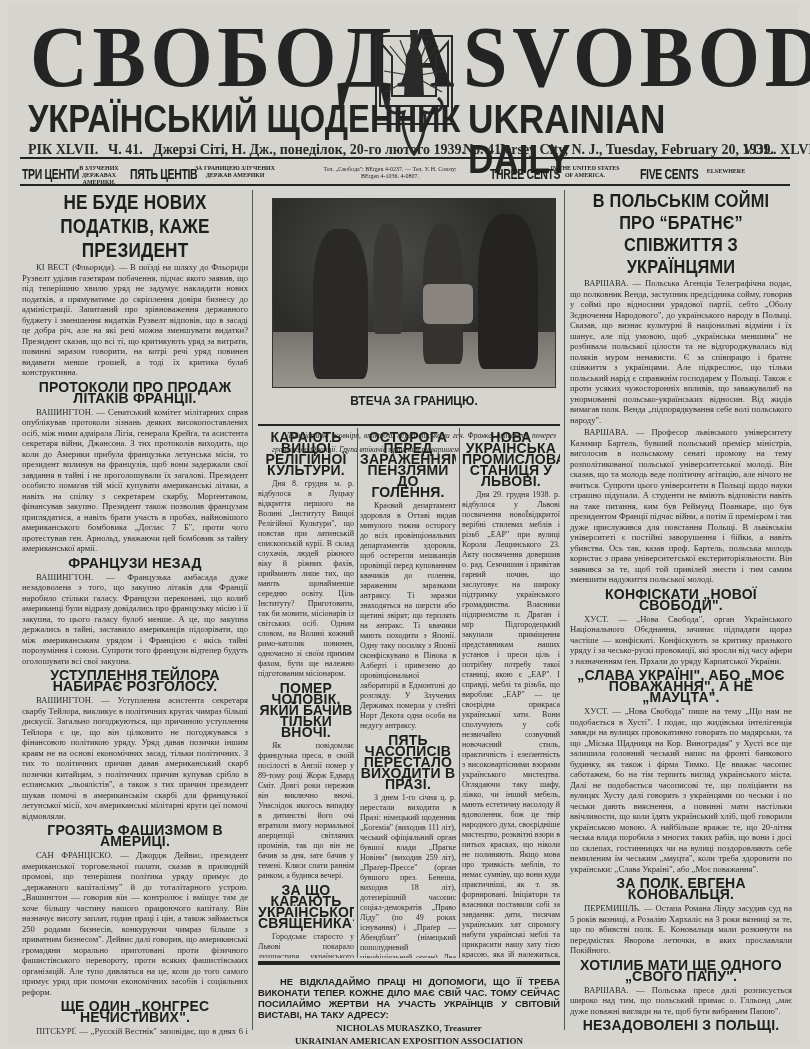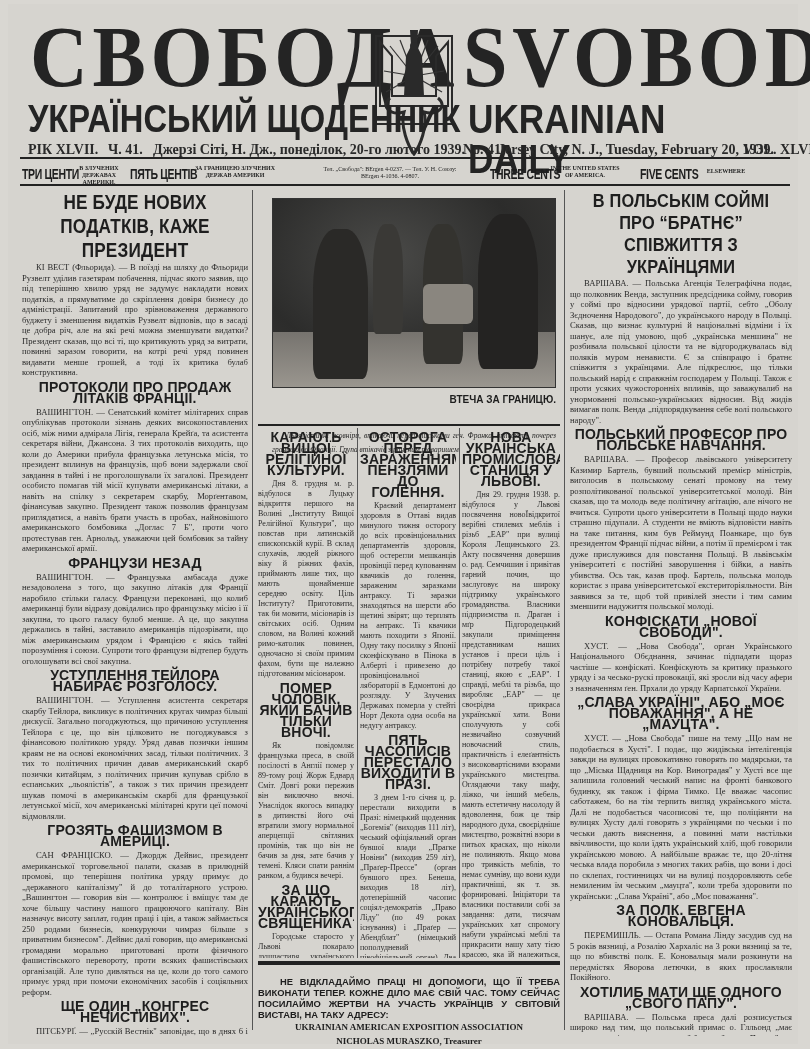--- a/index.html
+++ b/index.html
@@ -25,21 +25,21 @@
   .col { position: absolute; font-size: 8.6px; line-height: 10.5px; text-align: justify; color: #2b2b2b; }
   .col p { text-indent: 14px; margin-bottom: 2px; }
   .vline { position: absolute; width: 1px; background: #555; }
   .head { font-family: "Liberation Sans", sans-serif; font-weight: bold; text-align: center; color: #1e1e1e; letter-spacing: 0.2px; }
   .h-big { font-size: 20px; line-height: 24px; transform: scaleX(0.86); }
   .h-sm { font-size: 14px; line-height: 11px; margin: 4px 0 3px; }
 
   .photo { position: absolute; left: 264px; top: 194px; width: 284px; height: 190px; background: radial-gradient(ellipse at 40% 30%, #4a4a48, #2c2c2b 55%, #3c3b39); overflow: hidden; border: 1px solid #333; }
   .photo .ground { position: absolute; left: 0; bottom: 0; width: 100%; height: 55px; background: linear-gradient(#76736e, #9a968f); }
   .fig { position: absolute; background: #1f1f1e; border-radius: 40% 40% 10% 10%; }
-  .caption-title { position: absolute; left: 264px; top: 390px; width: 284px; font-family: "Liberation Sans", sans-serif; font-weight: bold; font-size: 10px; text-align: right; }
+  .caption-title { position: absolute; left: 264px; top: 390px; width: 284px; font-family: "Liberation Sans", sans-serif; font-weight: bold; font-size: 12px; text-align: center; }
   .caption { position: absolute; left: 264px; top: 425px; width: 284px; font-size: 7.5px; line-height: 14px; text-align: justify; text-indent: 14px; font-style: italic; }
 
   .appeal { position: absolute; left: 250px; top: 963px; width: 302px; text-align: center; }
   .appeal .a1 { font-family: "Liberation Sans", sans-serif; font-weight: bold; font-size: 9.4px; line-height: 11px; text-align: justify; text-indent: 22px; margin-top: 9px; }
   .appeal .a2 { font-weight: bold; font-size: 9px; line-height: 12px; margin-top: 2px; }
 </style>
 </head>
 <body>
 
 <div class="page">
@@ -147,31 +147,30 @@
   <div class="col" style="left:454px;top:424px;width:98px;height:530px;overflow:hidden;font-size:8px;line-height:10px">
     <div class="head h-sm">НОВА УКРАЇНСЬКА ПРОМИСЛОВА СТАНИЦЯ У ЛЬВОВІ.</div>
     <p>Дня 29. грудня 1938. р. відбулося у Львові посвячення новоЇвідкритої верібні стилевих меблів і різьб „ЕАР" при вулиці Короля Лещинського 23. Акту посвячення довершив о. рад. Семчишин і привітав гарний почин, що заслуговує на широку підтримку українського громадянства. Власники підприємства п. Драган і мґр Підгородецький закупали приміщення представникам наших установ і преси ціль і потрібну потребу такої станиці, якою є „ЕАР". І справді, меблі та різьба, що виробляє „ЕАР" — це своєрідна прикраса української хати. Вони сполучують у собі незвичайно созвучний новочасний стиль, практичність і елеґантність з високовартісними взорами українського мистецтва. Оглядаючи таку шафу, ліжко, чи інший мебель, мають естетичну насолоду й вдоволення, бож це твір народного духа, своєрідніше мистецтво, розквітні взори в питьох красках, що ніколи не полиняють. Якщо мова про тривкість меблів, то немає сумніву, що вони куди практичніші, як т. зв. форнировані. Ініціятори та власники поставили собі за завдання: дати, тисячам українських хат спромогу набути українські меблі та прикрасити нашу хату тією красою, яка їй належиться, тобто національними взорами. Так і повинно бути. Нехай отже кожна українська хата пишається українським мистецтвом.</p>
 
   </div>
 
   <div class="rule" style="left:250px;top:957px;width:302px;height:4px"></div>
 
   <div class="appeal">
     <div class="a1">НЕ ВІДКЛАДАЙМО ПРАЦІ НІ ДОПОМОГИ, ЩО ЇЇ ТРЕБА ВИКОНАТИ ТЕПЕР. КОЖНЕ ДІЛО МАЄ СВІЙ ЧАС. ТОМУ СЕЙЧАС ПОСИЛАЙМО ЖЕРТВИ НА УЧАСТЬ УКРАЇНЦІВ У СВІТОВІЙ ВИСТАВІ, НА ТАКУ АДРЕСУ:</div>
+    <div class="a2">NICHOLAS MURASZKO, Treasurer</div>
     <div class="a2" style="margin-top:1px">UKRAINIAN AMERICAN EXPOSITION ASSOCIATION</div>
-    <div class="a2">NICHOLAS MURASZKO, Treasurer</div>
     <div class="a2" style="margin-top:1px">P. O. Box 1014, Church Street Annex, New York, N. Y.</div>
   </div>
 
   <div class="vline" style="left:556px;top:186px;height:840px"></div>
 
   <div class="col" style="left:562px;top:186px;width:222px;height:846px;overflow:hidden">
     <div class="head h-big" style="font-size:19px;line-height:22px">В ПОЛЬСЬКІМ СОЙМІ ПРО “БРАТНЄ” СПІВЖИТТЯ З УКРАЇНЦЯМИ</div>
     <p>ВАРШАВА. — Польська Агенція Телеграфічна подає, що полковник Венда, заступник предсідника сойму, говорив у соймі про відносини урядової партії, себто „Оболу Зєдночення Народового", до українського народу в Польщі. Сказав, що визнає культурні й національні відміни і їх шанує, але під умовою, щоб „українська меншина" не розбивала польської цілости та не відгороджувалась від поляків муром ненависти. Є за співпрацю і братнє співжиття з українцями. Але підкреслює, що тільки польський нарід є справжнім господарем у Польщі. Також є проти усяких чужосторонніх впливів, що заважувалиб на унормованні польсько-українських відносин. Від жидів вимагав полк. Венда „підпорядкування себе волі польського народу".</p>
-    <div class="head h-sm">ПОЛЬСЬКИЙ ПРОФЕСОР ПРО ПОЛЬСЬКЕ НАВЧАННЯ.</div>
     <p>ВАРШАВА. — Професор львівського університету Казимир Бартель, бувший польський премієр міністрів, виголосив в польському сенаті промову на тему розполітикованої польської університетської молоді. Він сказав, що та молодь веде політичну агітацію, але нічого не вчиться. Супроти цього університети в Польщі щодо науки страшно підупали. А студенти не вміють відповісти навіть на таке питання, ким був Реймунд Поанкаре, що був президентом Франції підчас війни, а потім її премієром і так дуже прислужився для повстання Польщі. В львівськім університеті є постійні заворушення і бійки, а навіть убивства. Ось так, казав проф. Бартель, польська молодь користає з права університетської екстериторіяльности. Він заявився за те, щоб той привілей знести і тим самим зменшити надужиття польської молоді.</p>
     <div class="head h-sm">КОНФІСКАТИ „НОВОЇ СВОБОДИ".</div>
     <p>ХУСТ. — „Нова Свобода", орган Українського Національного Обєднання, зачинає підпадати щораз частіше — конфіскаті. Конфіскують за критику празького уряду і за чесько-рускі провокації, які зросли від часу афери з назначенням ґен. Прхали до уряду Карпатської України.</p>
     <div class="head h-sm">„СЛАВА УКРАЇНІ", АБО „МОЄ ПОВАЖАННЯ", А НЕ „МАУЦТА".</div>
     <p>ХУСТ. — „Нова Свобода" пише на тему „Що нам не подобається в Хусті". І подає, що жидівська інтелігенція завжди на вулицях провокативно говорять по мадярськи, та що „Міська Щадниця на Кор. Виноградая" у Хусті все ще залишила головний чеський напис на фронті банкового будинку, як також і фірма Тимко. Це вважає часопис саботажем, бо на тім терпить вигляд українського міста. Далі не подобається часописові те, що поліціянти на вулицях Хусту далі говорять з українцями по чеськи і по чеськи дають вияснення, а повинні мати настільки ввічливости, що коли їдять український хліб, щоб говорили українською мовою. А найбільше вражає те, що 20-літня чеська влада поробила з многих таких рабів, що вони і досі по склепах, гостинницях чи на вулиці поздоровляють себе немиленим їм чеським „мауцта", коли треба здоровити по українськи: „Слава Україні", або „Моє поважання".</p>
     <div class="head h-sm">ЗА ПОЛК. ЕВГЕНА КОНОВАЛЬЦЯ.</div>
     <p>ПЕРЕМИШЛЬ. — Остапа Романа Лінду засудив суд на 5 років вязниці, а Розалію Хархаліс на 3 роки вязниці за те, що по вбивстві полк. Е. Коновальця мали розкинути на передмістях Яворова летючки, в яких прославляли Покійного.</p>
     <div class="head h-sm">ХОТІЛИБ МАТИ ЩЕ ОДНОГО „СВОГО ПАПУ".</div>
     <p>ВАРШАВА. — Польська преса далі розписується широко над тим, що польський примас о. Глльонд „має дуже поважні вигляди на те, щоб бути вибраним Папою".</p>
     <div class="head h-sm">НЕЗАДОВОЛЕНІ З ПОЛЬЩІ.</div>

